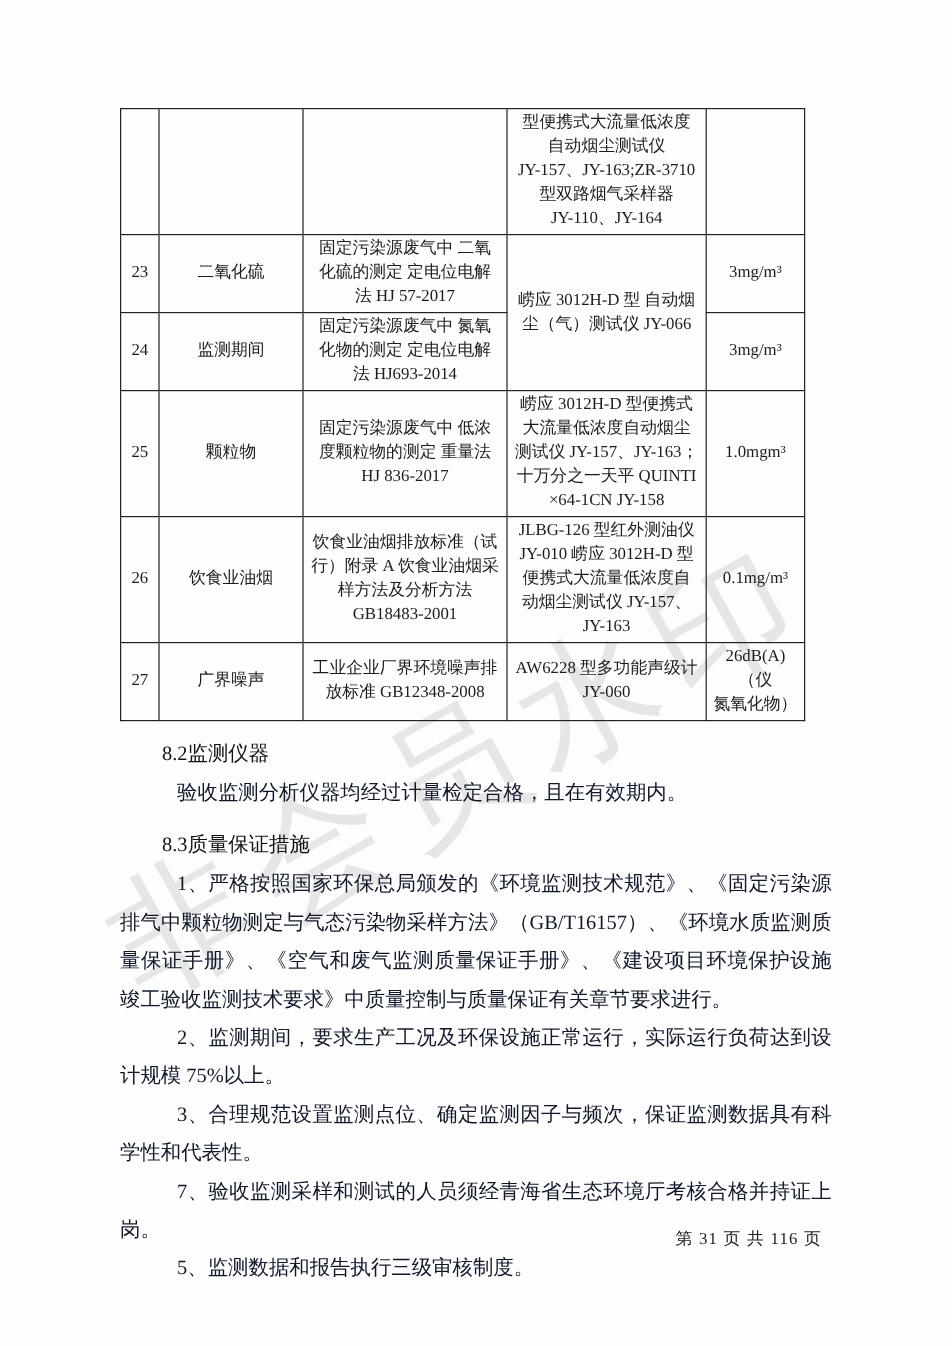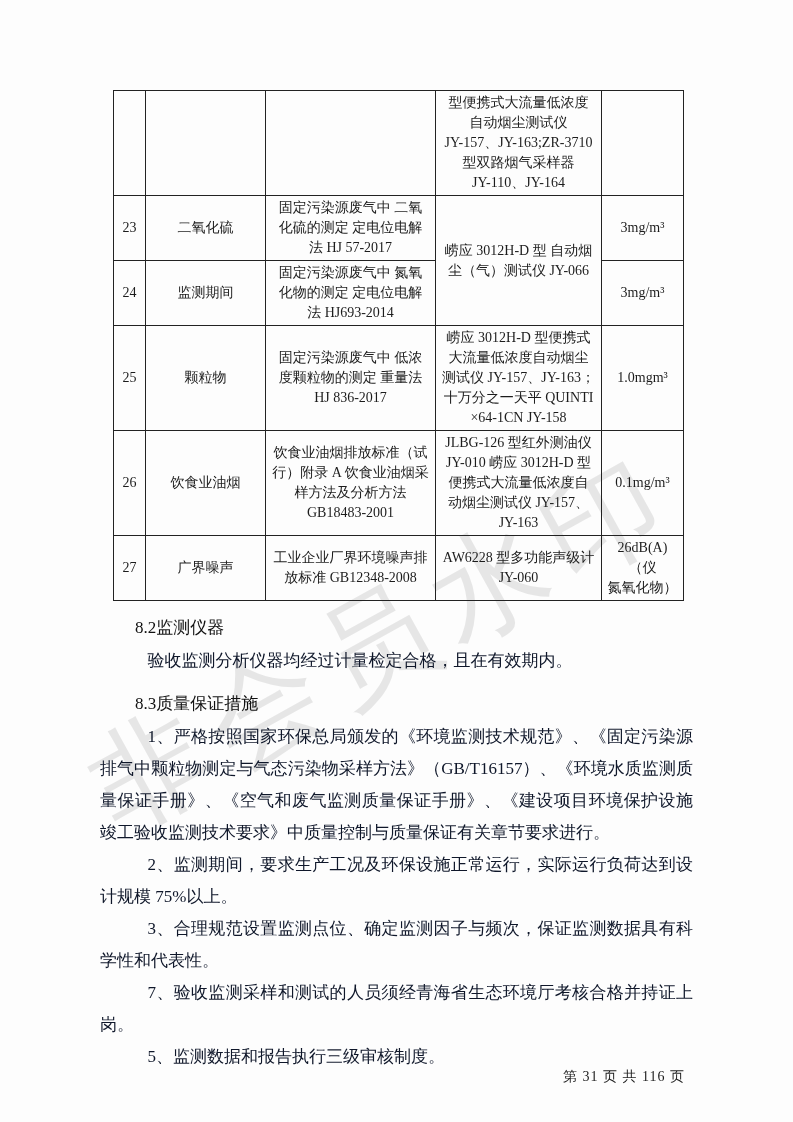--- a/index.html
+++ b/index.html
@@ -28,21 +28,20 @@
   }
   .content {
     position: relative;
     z-index: 1;
     padding: 90px 100px 0 100px;
   }
   table.monitor {
     border-collapse: collapse;
     table-layout: fixed;
     width: 570px;
-    margin-left: 13px;
     font-size: 14px;
     line-height: 20px;
   }
   table.monitor td {
     border: 1.5px solid #222;
     text-align: center;
     vertical-align: middle;
     padding: 2px 2px;
     white-space: pre-line;
     overflow: hidden;
@@ -62,21 +61,21 @@
   p.body-para {
     font-size: 17px;
     line-height: 32px;
     margin: 0;
     text-indent: 2.8em;
     text-align: justify;
     color: #0f172a;
   }
   .footer {
     position: absolute;
-    top: 1068px;
+    top: 1024px;
     right: 108px;
     font-size: 14px;
     color: #1c1c1c;
     z-index: 1;
     letter-spacing: 1px;
   }
 </style>
 </head>
 <body>
 

